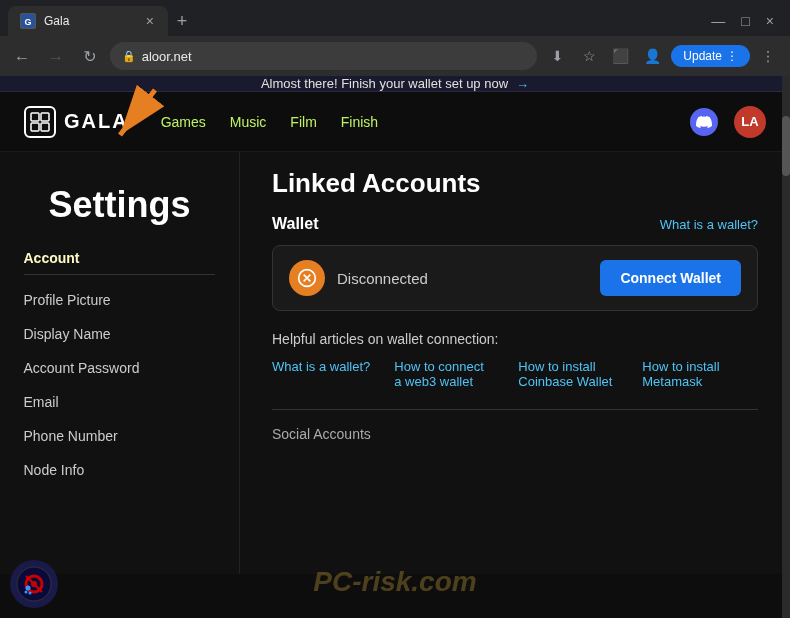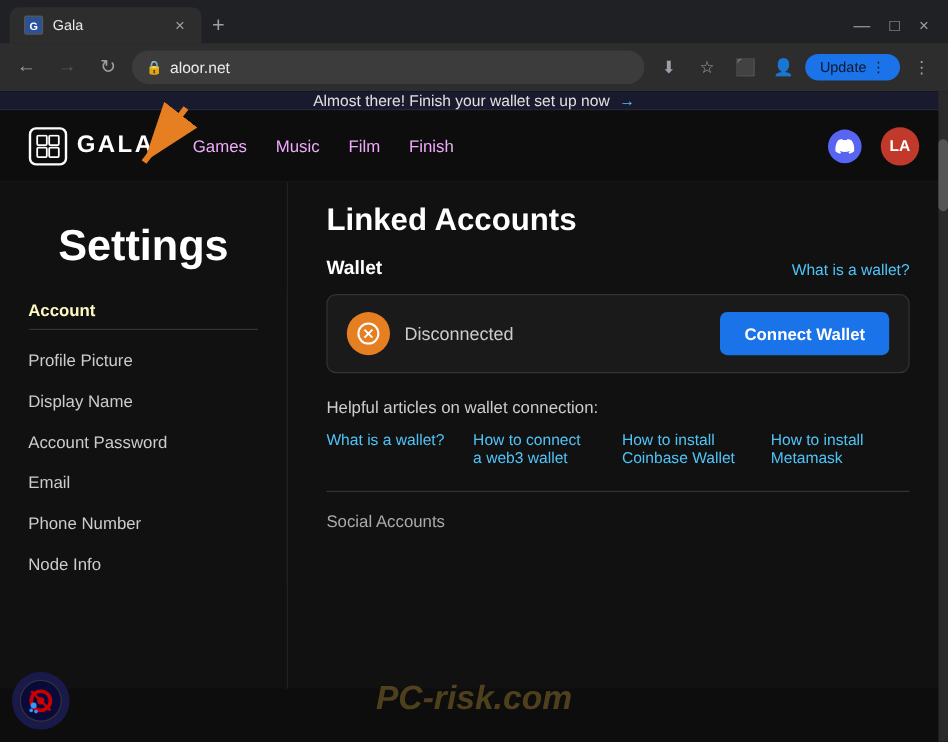--- a/index.html
+++ b/index.html
@@ -115,21 +115,21 @@
       display: flex;
       align-items: center;
       justify-content: center;
       color: #9aa0a6;
       font-size: 14px;
       cursor: pointer;
       border-radius: 50%;
     }
     .update-btn {
       background: #1a73e8;
-      color: #0f172a;
+      color: #ffffff;
       border-radius: 14px;
       padding: 4px 12px;
       font-size: 12px;
       font-weight: 500;
       cursor: pointer;
       display: flex;
       gap: 4px;
     }
 
     
@@ -191,21 +191,21 @@
       font-size: 20px;
       font-weight: 700;
       color: white;
       letter-spacing: 2px;
     }
     .nav-links {
       display: flex;
       gap: 24px;
     }
     .nav-link {
-      color: #f0abfc;
+      color: #bef264;
       text-decoration: none;
       font-size: 14px;
       font-weight: 500;
     }
     .nav-right {
       margin-left: auto;
       display: flex;
       align-items: center;
       gap: 16px;
     }

